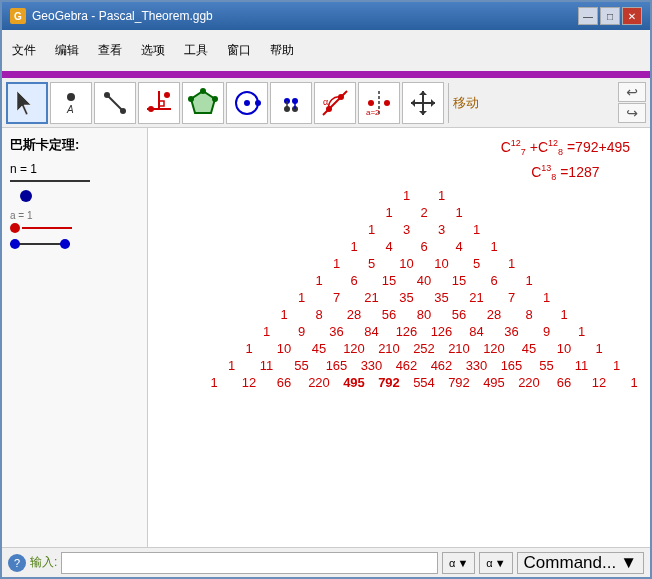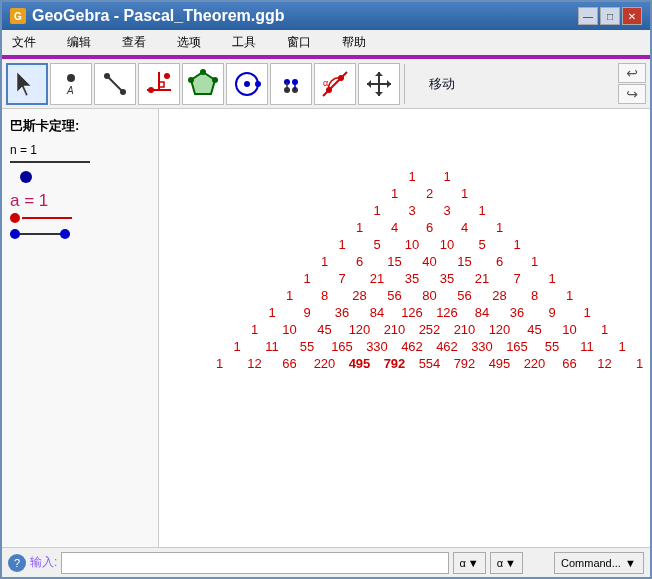--- a/index.html
+++ b/index.html
@@ -40,22 +40,22 @@
       background: #e8a020;
       border-radius: 2px;
       font-size: 10px;
       display: flex;
       align-items: center;
       justify-content: center;
       color: white;
       font-weight: bold;
     }
     .title-text {
-      font-size: 16px;
-      font-weight: bold;
+      font-size: 12px;
+      font-weight: normal;
     }
     .title-buttons {
       display: flex;
       gap: 2px;
     }
     .title-btn {
       width: 20px;
       height: 18px;
       border: 1px solid #aaa;
       background: #d0d8e8;
@@ -65,24 +65,24 @@
       justify-content: center;
       font-size: 10px;
       color: #333;
     }
     .title-btn.close {
       background: #c0392b;
       color: white;
     }
     .menu-bar {
       background: #f0f0f0;
-      border-bottom: 4px solid #a21caf;
-      padding: 2px 4px;
-      display: flex;
-      gap: 19px;
+      border-bottom: 7px solid #a21caf;
+      padding: 10px 4px;
+      display: flex;
+      gap: 7px;
       flex-shrink: 0;
     }
     .menu-item {
       padding: 2px 6px;
       cursor: pointer;
       font-size: 12px;
       color: #000;
     }
     .toolbar {
       background: #f0f0f0;
@@ -114,22 +114,22 @@
       height: 32px;
     }
     .tool-separator {
       width: 1px;
       height: 40px;
       background: #bbb;
       margin: 0 2px;
     }
     .move-label {
       font-size: 13px;
-      color: #0f172a;
-      margin-left: 20px;
+      color: #a16207;
+      margin-left: 0;
     }
     .undo-btns {
       display: flex;
       flex-direction: column;
       gap: 1px;
       margin-left: auto;
     }
     .undo-btn {
       width: 28px;
       height: 20px;
@@ -141,21 +141,21 @@
       justify-content: center;
       font-size: 14px;
       color: #555;
     }
     .main-content {
       display: flex;
       flex: 1;
       overflow: hidden;
     }
     .left-panel {
-      width: 157px;
+      width: 146px;
       background: #f8f8f8;
       border-right: 1px solid #ccc;
       padding: 8px;
       flex-shrink: 0;
     }
     .panel-title {
       font-size: 13px;
       font-weight: bold;
       color: #000;
       margin-bottom: 8px;
@@ -181,21 +181,21 @@
       background: #000099;
       display: inline-block;
       margin-left: 10px;
     }
     .a-row {
       display: flex;
       align-items: center;
       gap: 4px;
       margin-top: 4px;
     }
-    .a-label { font-size: 17px; color: #be185d; }
+    .a-label { font-size: 10px; color: #737373; }
     .a-line {
       width: 50px;
       height: 2px;
       background: #cc0000;
     }
     .a-dot-red {
       width: 10px;
       height: 10px;
       border-radius: 50%;
       background: #cc0000;
@@ -266,21 +266,21 @@
       background: #4a7fc1;
       color: white;
       font-size: 11px;
       display: flex;
       align-items: center;
       justify-content: center;
       cursor: pointer;
     }
     .input-label {
       font-size: 12px;
-      color: #8b5cf6;
+      color: #4d7c0f;
     }
     .input-field {
       flex: 1;
       height: 22px;
       border: 1px solid #aaa;
       background: white;
       padding: 2px 4px;
       font-size: 12px;
     }
     .dropdown-btn {
@@ -292,27 +292,26 @@
       cursor: pointer;
       display: flex;
       align-items: center;
       gap: 2px;
     }
     .command-dropdown {
       height: 22px;
       border: 1px solid #aaa;
       background: #f0f0f0;
       padding: 0 6px;
-      font-size: 11px;
+      font-size: 17px;
       cursor: pointer;
       display: flex;
       align-items: center;
       gap: 4px;
       min-width: 90px;
-      margin-left: 27px;
     }
     sup { font-size: 9px; }
     sub { font-size: 9px; }
   </style>
 </head>
 <body>
 
 <div class="window">
 
   <div class="title-bar">
@@ -401,20 +400,28 @@
     <div class="tool-btn">
       <svg viewBox="0 0 32 32">
         <circle cx="22" cy="10" r="3" fill="#cc0000"></circle>
         <circle cx="10" cy="22" r="3" fill="#cc0000"></circle>
         <line x1="4" y1="28" x2="28" y2="4" stroke="#cc0000" stroke-width="2"></line>
         <text x="4" y="18" font-size="9" fill="#cc0000">α</text>
         <path d="M10,22 A10,10 0 0,1 22,10" fill="none" stroke="#cc0000" stroke-width="1.5"></path>
       </svg>
     </div>
 
+    <div class="tool-btn">
+      <svg viewBox="0 0 32 32">
+        <circle cx="8" cy="16" r="3" fill="#cc0000"></circle>
+        <circle cx="24" cy="16" r="3" fill="#cc0000"></circle>
+        <line x1="16" y1="4" x2="16" y2="28" stroke="#333" stroke-width="1.5" stroke-dasharray="3,2"></line>
+        <text x="3" y="28" font-size="8" fill="#cc0000">a=2</text>
+      </svg>
+    </div>
 
     <div class="tool-btn">
       <svg viewBox="0 0 32 32">
         <line x1="4" y1="16" x2="28" y2="16" stroke="#333" stroke-width="2"></line>
         <polygon points="4,16 8,12 8,20" fill="#333"></polygon>
         <polygon points="28,16 24,12 24,20" fill="#333"></polygon>
         <line x1="16" y1="4" x2="16" y2="28" stroke="#333" stroke-width="2"></line>
         <polygon points="16,4 12,8 20,8" fill="#333"></polygon>
         <polygon points="16,28 12,24 20,24" fill="#333"></polygon>
       </svg>
@@ -456,20 +463,31 @@
         <div class="seg-line">
           <div style="width:10px;height:10px;border-radius:50%;background:#0000cc;"></div>
           <div style="flex:1;height:2px;background:#333;"></div>
           <div style="width:10px;height:10px;border-radius:50%;background:#0000cc;"></div>
         </div>
       </div>
     </div>
 
     <div class="canvas-area">
 
+      <div class="formula-area">
+        <div class="formula-line">
+          <span style="color:#cc0000;font-size:14px;">C</span><sup style="color:#cc0000;">12</sup><sub style="color:#cc0000;">7</sub>
+          <span style="color:#cc0000;font-size:14px;">+C</span><sup style="color:#cc0000;">12</sup><sub style="color:#cc0000;">8</sub>
+          <span style="color:#cc0000;font-size:14px;">=792+495</span>
+        </div>
+        <div class="formula-line">
+          <span style="color:#cc0000;font-size:14px;">C</span><sup style="color:#cc0000;">13</sup><sub style="color:#cc0000;">8</sub>
+          <span style="color:#cc0000;font-size:14px;">=1287</span>
+        </div>
+      </div>
 
       <div class="pascal-triangle" id="pascal-container">
       <div class="pascal-row">
             <span class="pascal-num">1</span>
             <span class="pascal-num">1</span>
           </div>
           <div class="pascal-row">
             <span class="pascal-num">1</span>
             <span class="pascal-num">2</span>
             <span class="pascal-num">1</span>

